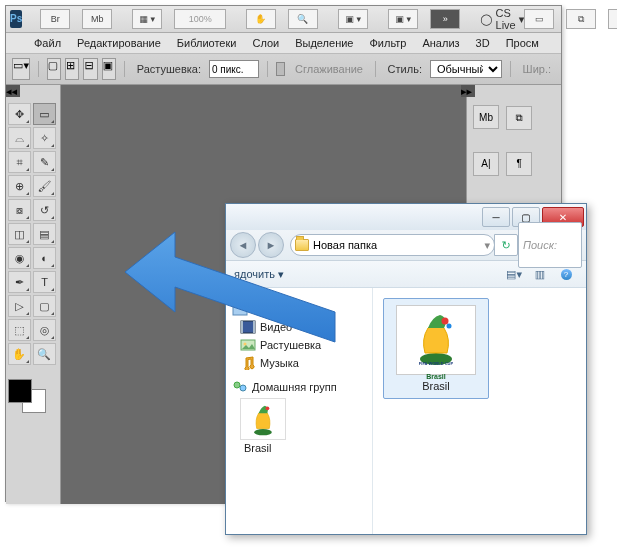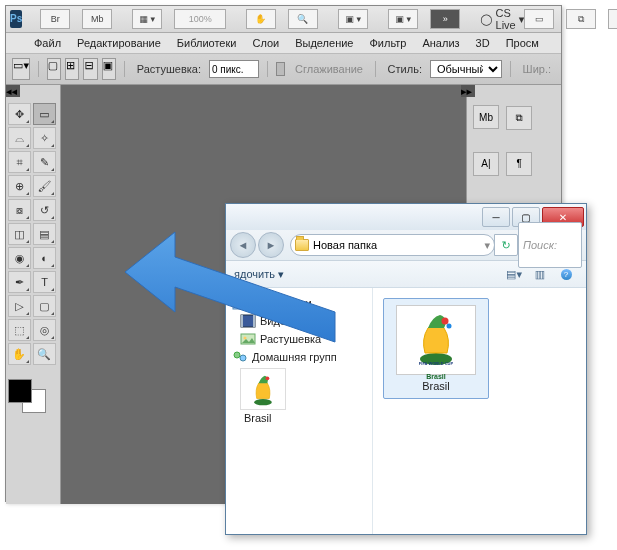--- a/index.html
+++ b/index.html
@@ -39,21 +39,21 @@
 .addr{flex:1;height:20px;border:1px solid #a8b8c8;background:#fff;display:flex;align-items:center;padding:0 4px;margin:0 4px;border-radius:11px}
 .addr .folder-ic{width:14px;height:12px;margin-right:4px}
 .refresh-btn{width:22px;height:20px;border:1px solid #a8b8c8;background:#fff;display:flex;align-items:center;justify-content:center;color:#2a6;border-radius:0 2px 2px 0;margin-left:-5px}
 .search{width:54px;height:20px;border:1px solid #a8b8c8;background:#fff;padding:12px 4px;color:#999;font-style:italic;display:flex;align-items:center;border-radius:2px}
 .exp-toolbar{height:26px;background:linear-gradient(#f4f8fb,#e8eff5);display:flex;align-items:center;padding:0 8px;border-bottom:1px solid #d0dce6;color:#2a4a6a}
 .exp-toolbar .sp{flex:1}
 .tb-ic{width:22px;height:18px;border:1px solid transparent;margin-left:2px;display:flex;align-items:center;justify-content:center;color:#4a6a8a}
 .exp-body{display:flex;height:calc(100% - 84px)}
 .exp-tree{width:138px;border-right:1px solid #e0e8ee;padding:6px 4px;overflow:hidden}
 .tree-item{display:flex;align-items:center;padding:2px 2px 2px 10px;color:#222;white-space:nowrap}
-.tree-item.root{padding-left:2px;}
+.tree-item.root{padding-left:2px;margin-top:6px}
 .tree-ic{width:16px;height:14px;margin-right:4px;flex-shrink:0}
 .exp-files{flex:1;padding:10px;display:flex;align-items:flex-start}
 .file-item{width:92px;text-align:center;border:1px solid #7da7d9;background:#e4f0fb;padding:6px;border-radius:2px}
 .file-thumb{width:78px;height:68px;background:#fff;border:1px solid #ccc;margin:0 auto 4px;display:flex;align-items:center;justify-content:center}
 .file-name{color:#222}
 .trophy{width:50px;height:54px}
 .home-thumb{width:44px;height:40px;border:1px solid #ddd;margin:2px 0 0 10px;display:flex;align-items:center;justify-content:center;background:#fff}
 
 .folder-ic{display:inline-block;position:relative}
 .folder-ic::before{content:"";position:absolute;inset:0;background:linear-gradient(#ffe9a8,#f2c94c);border:1px solid #d4a93a;border-radius:1px}
@@ -224,20 +224,26 @@
         <span>Видео</span>
       </div>
       <div class="tree-item">
         <svg class="tree-ic" viewBox="0 0 16 14">
             <rect x="1" y="2" width="14" height="10" fill="#cde8c0" stroke="#6a6"></rect>
             <circle cx="5" cy="6" r="1.5" fill="#fc6"></circle>
             <path d="M2 11 L6 7 L9 10 L12 6 L15 11 Z" fill="#6a6"></path>
           </svg>
         <span>Растушевка</span>
       </div>
+      <div class="tree-item">
+        <svg class="tree-ic" viewBox="0 0 16 14">
+            <path d="M6 2 L13 1 L13 9 A2 2 0 1 1 11 9 L11 3 L8 3.5 L8 11 A2 2 0 1 1 6 11 Z" fill="#e8a838" stroke="#c80"></path>
+          </svg>
+        <span>Музыка</span>
+      </div>
       <div class="tree-item root">
         <svg class="tree-ic" viewBox="0 0 16 14">
             <circle cx="5" cy="5" r="3" fill="#8c8" stroke="#4a4"></circle>
             <circle cx="11" cy="8" r="3" fill="#8cf" stroke="#48a"></circle>
           </svg>
         <span>Домашняя групп</span>
       </div>
       <div class="home-thumb">
         <svg width="34" height="34" viewBox="0 0 50 54">
           <ellipse cx="25" cy="48" rx="14" ry="5" fill="#2e7d32"></ellipse>

